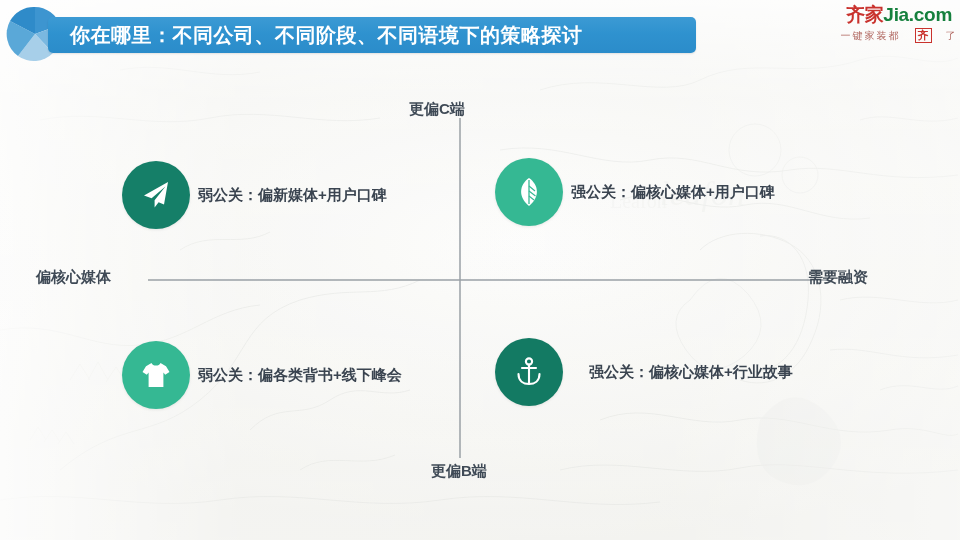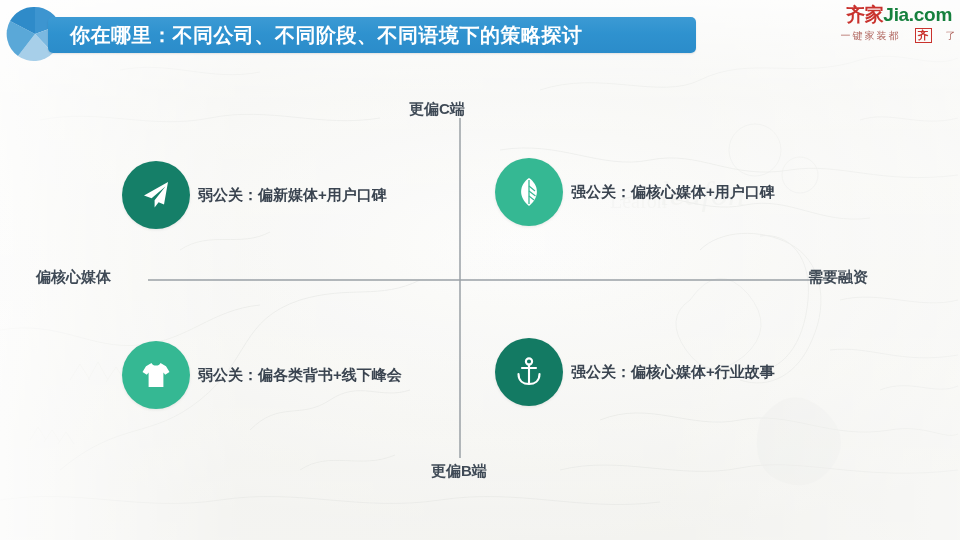--- a/index.html
+++ b/index.html
@@ -161,21 +161,21 @@
     margin-left: 8px;
     color: #3a4450;
     font-size: 15px;
     font-weight: bold;
     white-space: nowrap;
   }
 
   .q-tl { left: 122px; top: 161px; }
   .q-tr { left: 495px; top: 158px; }
   .q-bl { left: 122px; top: 341px; }
-  .q-br { left: 495px; top: 338px; }
+  .q-br { left: 495px; top: 338px; gap: 18px; }
 </style>
 </head>
 <body>
 
 <div id="slide">
 
   <div class="bg-base"></div>
 
   <svg class="bg-sketch" viewBox="0 0 960 540" preserveAspectRatio="none" aria-hidden="true">
     <g fill="none" stroke="#b9bdb8" stroke-width="1" opacity="0.55">

